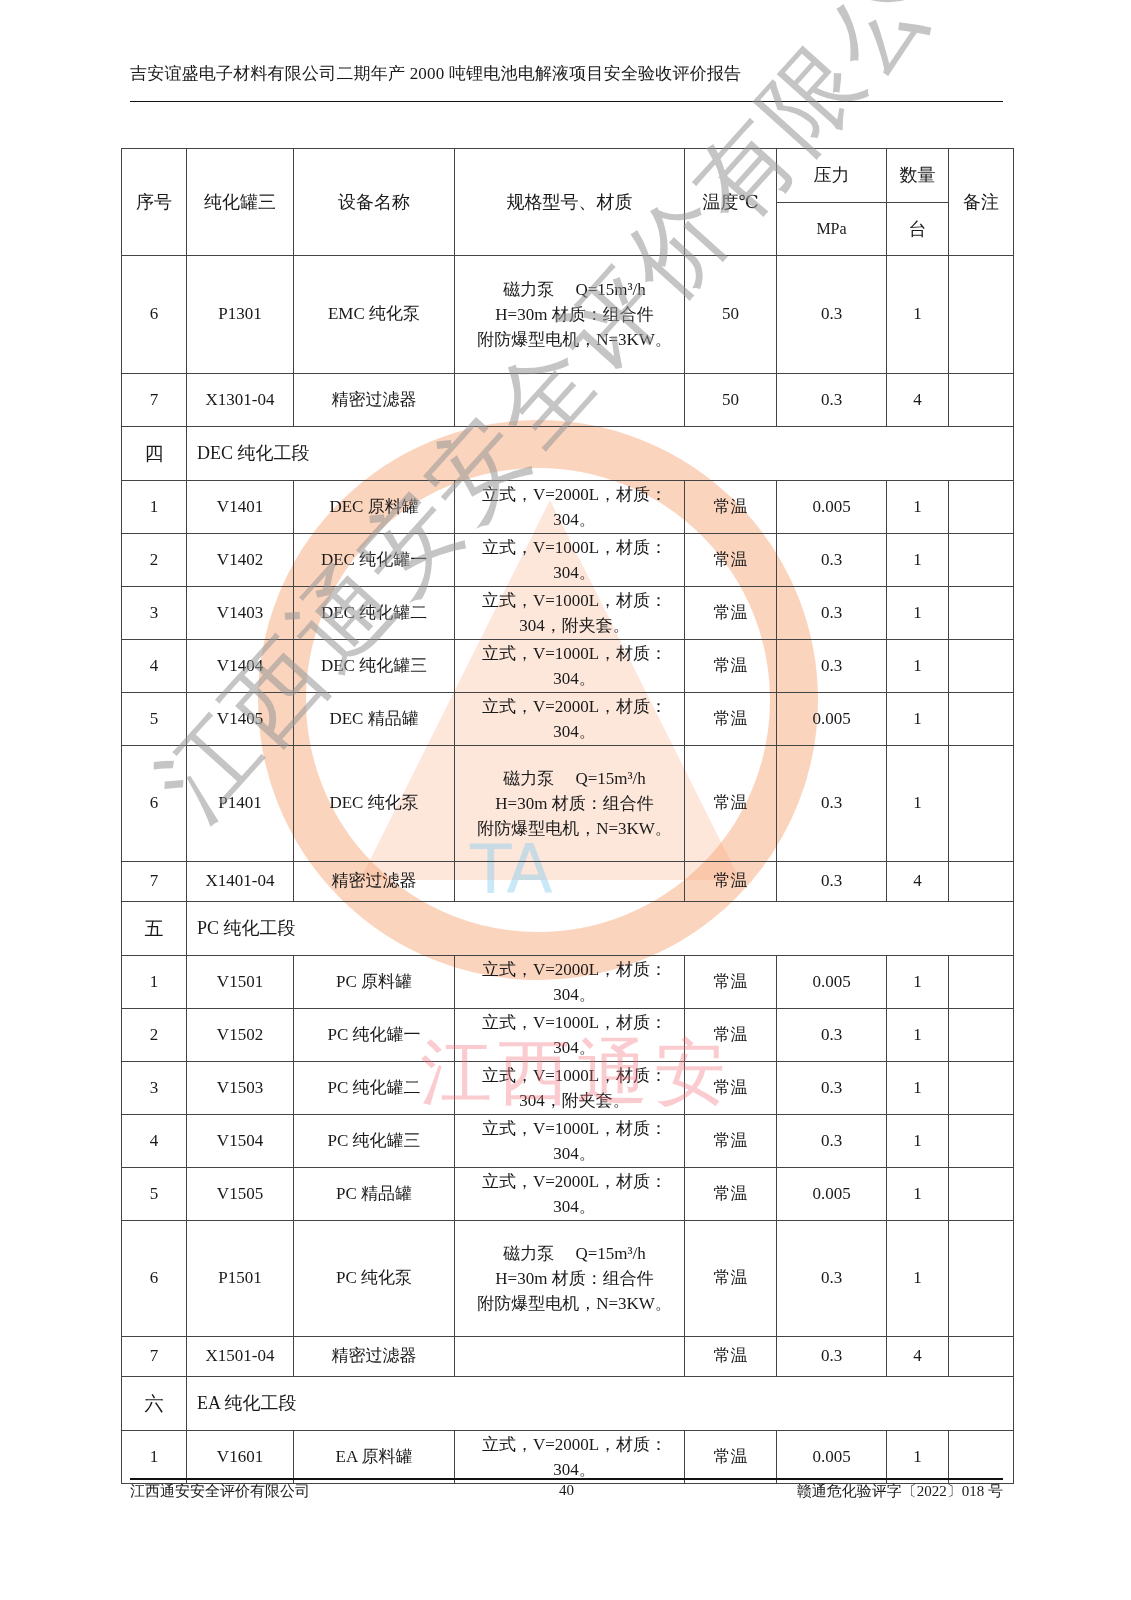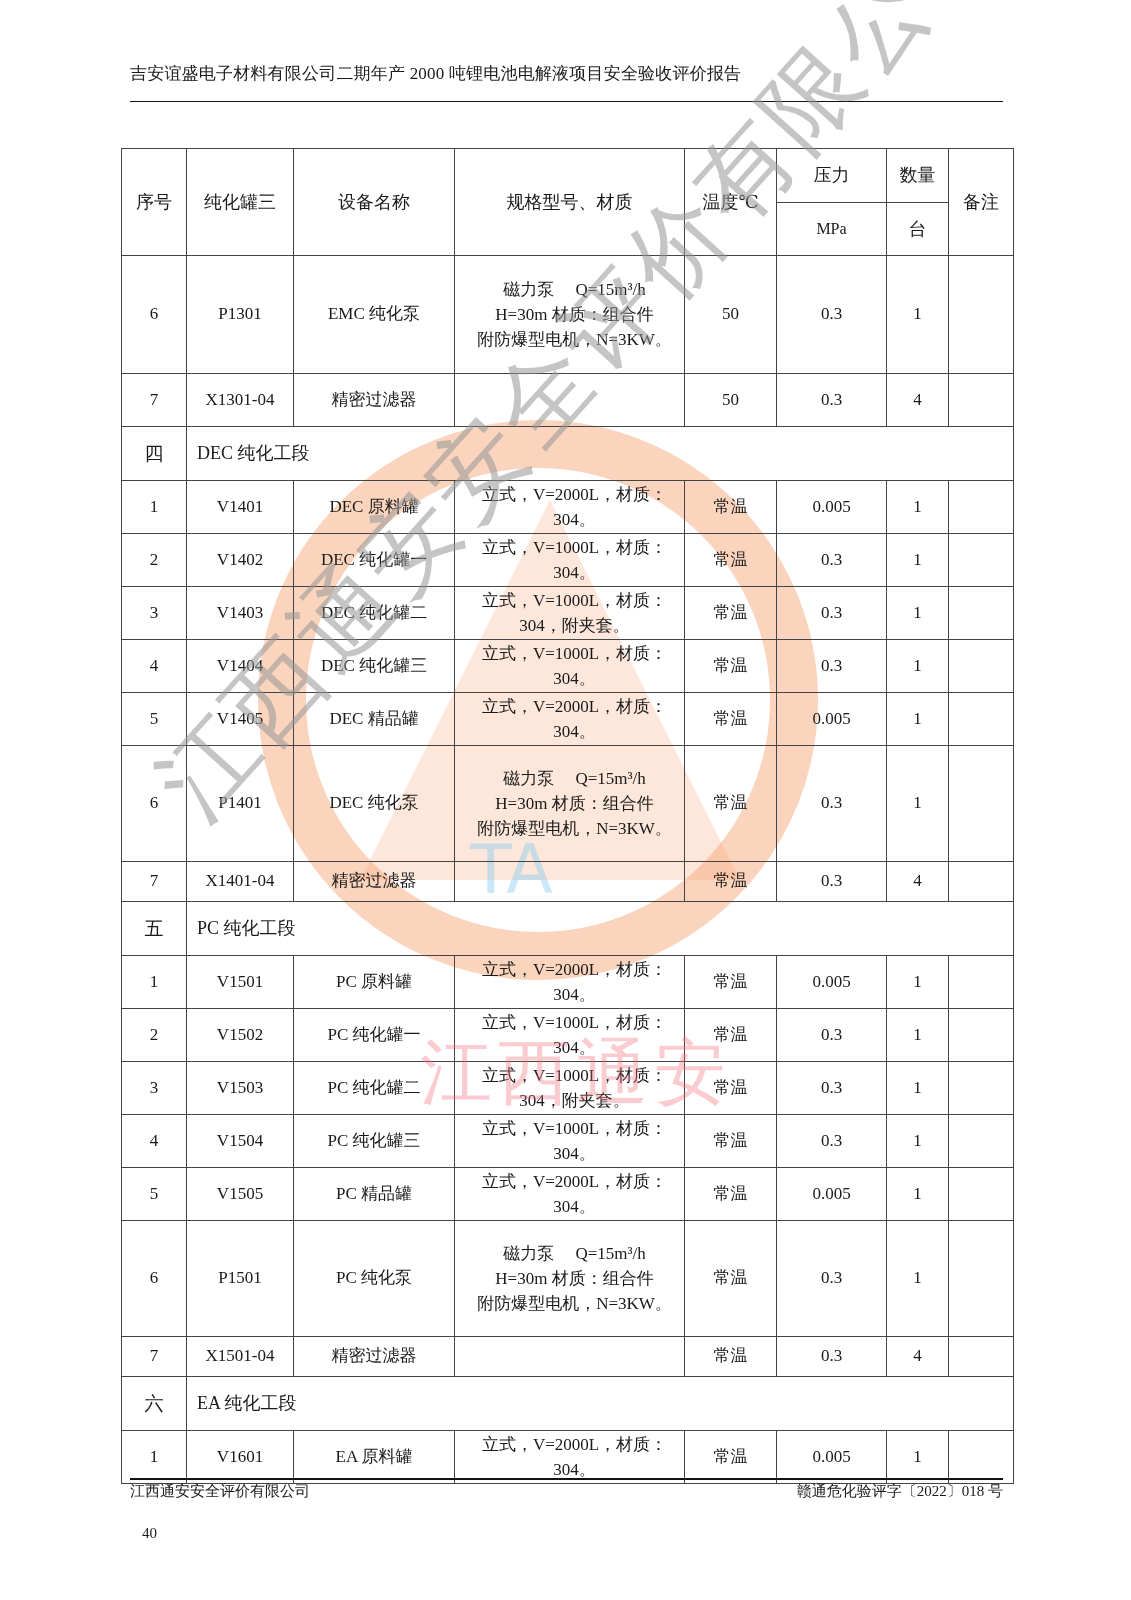--- a/index.html
+++ b/index.html
@@ -28,21 +28,21 @@
   .section-num { font-size: 19px; font-weight: bold; text-align: center; }
   .section-title { text-align: left !important; padding-left: 10px !important; font-weight: bold; font-size: 18px; margin-left: 12px; }
   .footer-rule {
     position: absolute; left: 130px; top: 1478px; width: 873px; height: 0;
     border-top: 2px solid #111;
   }
   .footer {
     position: absolute; left: 130px; top: 1482px; width: 873px; font-size: 15px;
   }
   .footer .left { position: absolute; left: 0; }
-  .footer .center { position: absolute; left: 12px; width: 100%; text-align: left; margin-top: 43px; }
+  .footer .center { position: absolute; left: 0; width: 100%; text-align: center; }
   .footer .right { position: absolute; right: 0; margin-left: 23px; }
   .watermark { position: absolute; pointer-events: none; }
   .wm-ring {
     left: 258px; top: 420px; width: 560px; height: 560px; border-radius: 50%;
     border: 48px solid rgba(247, 160, 110, 0.45); box-sizing: border-box;
   }
   .wm-text-gray {
     left: 130px; top: 760px; font-size: 96px; color: rgba(150,150,150,0.55);
     transform: rotate(-48deg); transform-origin: left top; white-space: nowrap;
     font-family: "DejaVu Sans", sans-serif; letter-spacing: 4px;

